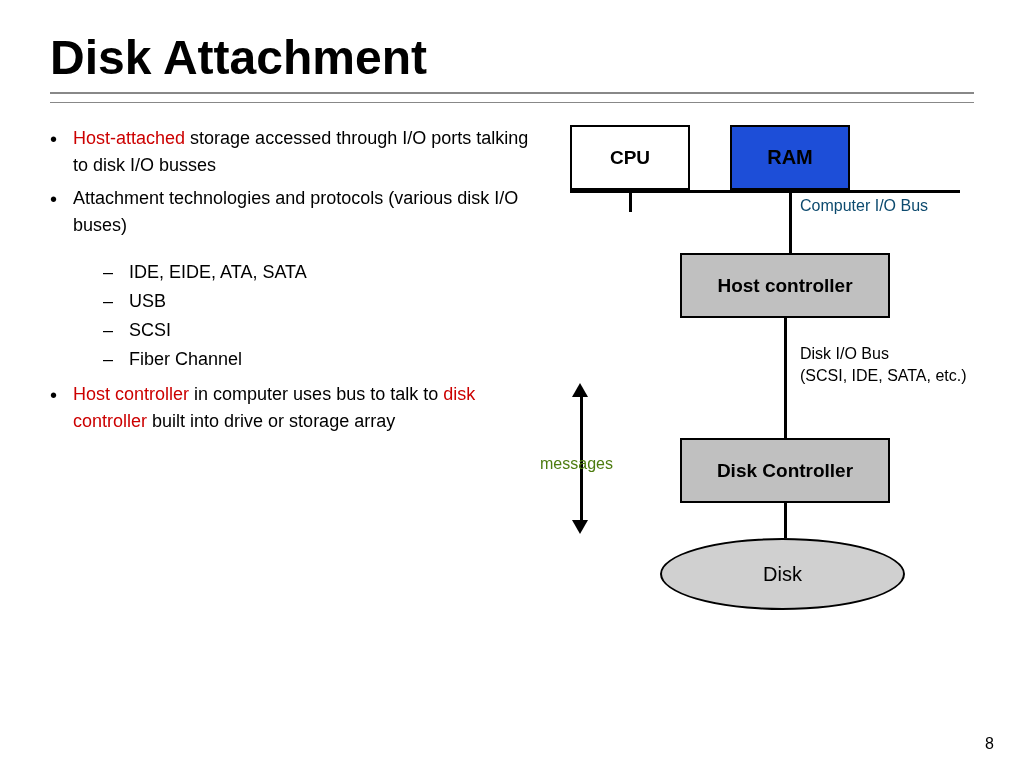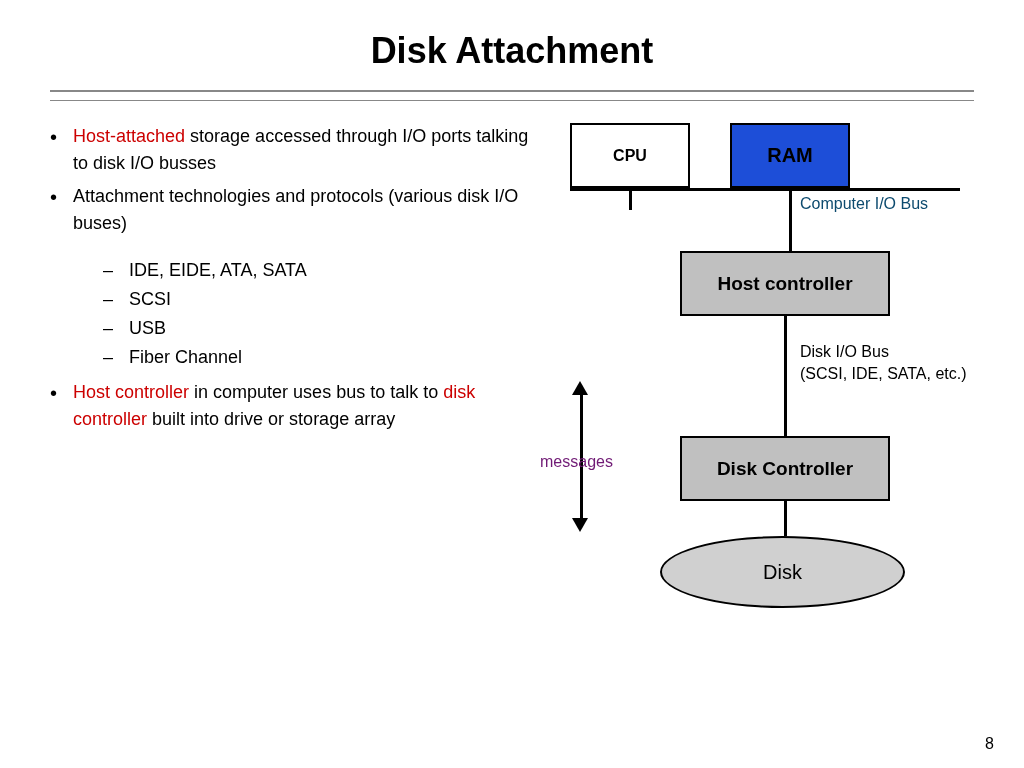--- a/index.html
+++ b/index.html
@@ -11,24 +11,24 @@
       overflow: hidden;
       position: relative;
     }
     .slide {
       width: 1024px;
       height: 768px;
       padding: 30px 50px 20px 50px;
       position: relative;
     }
     .title {
-      text-align: center;
-      font-size: 36px;
-      font-weight: bold;
-      margin-bottom: 18px;
+      text-align: left;
+      font-size: 48px;
+      font-weight: bold;
+      margin-bottom: 7px;
       color: #000;
     }
     .divider {
       border: none;
       border-top: 2.5px solid #888;
       margin-bottom: 8px;
     }
     .divider2 {
       border: none;
       border-top: 1.5px solid #888;
@@ -100,21 +100,21 @@
       position: absolute;
       top: 0;
       left: 20px;
       width: 120px;
       height: 65px;
       border: 2px solid #000;
       background: #fff;
       display: flex;
       align-items: center;
       justify-content: center;
-      font-size: 16px;
+      font-size: 19px;
       font-weight: bold;
     }
     
     .box-ram {
       position: absolute;
       top: 0;
       left: 180px;
       width: 120px;
       height: 65px;
       border: 2px solid #000;
@@ -203,21 +203,21 @@
       width: 3px;
       height: 120px;
       background: #000;
     }
     
     .messages-label {
       position: absolute;
       top: 330px;
       left: -10px;
       font-size: 16px;
-      color: #701a75;
+      color: #4d7c0f;
     }
     
     .arrow-line {
       position: absolute;
       top: 265px;
       left: 30px;
       width: 3px;
       height: 130px;
       background: #000;
     }
@@ -312,25 +312,25 @@
           <span></span>
           <div>
             <span>Attachment technologies and protocols (various disk I/O buses)</span>
             <ul class="sub-list">
               <li>
                   <span></span>
                   <span>IDE, EIDE, ATA, SATA</span>
                 </li>
               <li>
                   <span></span>
-                  <span>SCSI</span>
+                  <span>USB</span>
                 </li>
               <li>
                   <span></span>
-                  <span>USB</span>
+                  <span>SCSI</span>
                 </li>
               <li>
                   <span></span>
                   <span>Fiber Channel</span>
                 </li>
             </ul>
           </div>
         </li>
         <li>
           <span></span>

